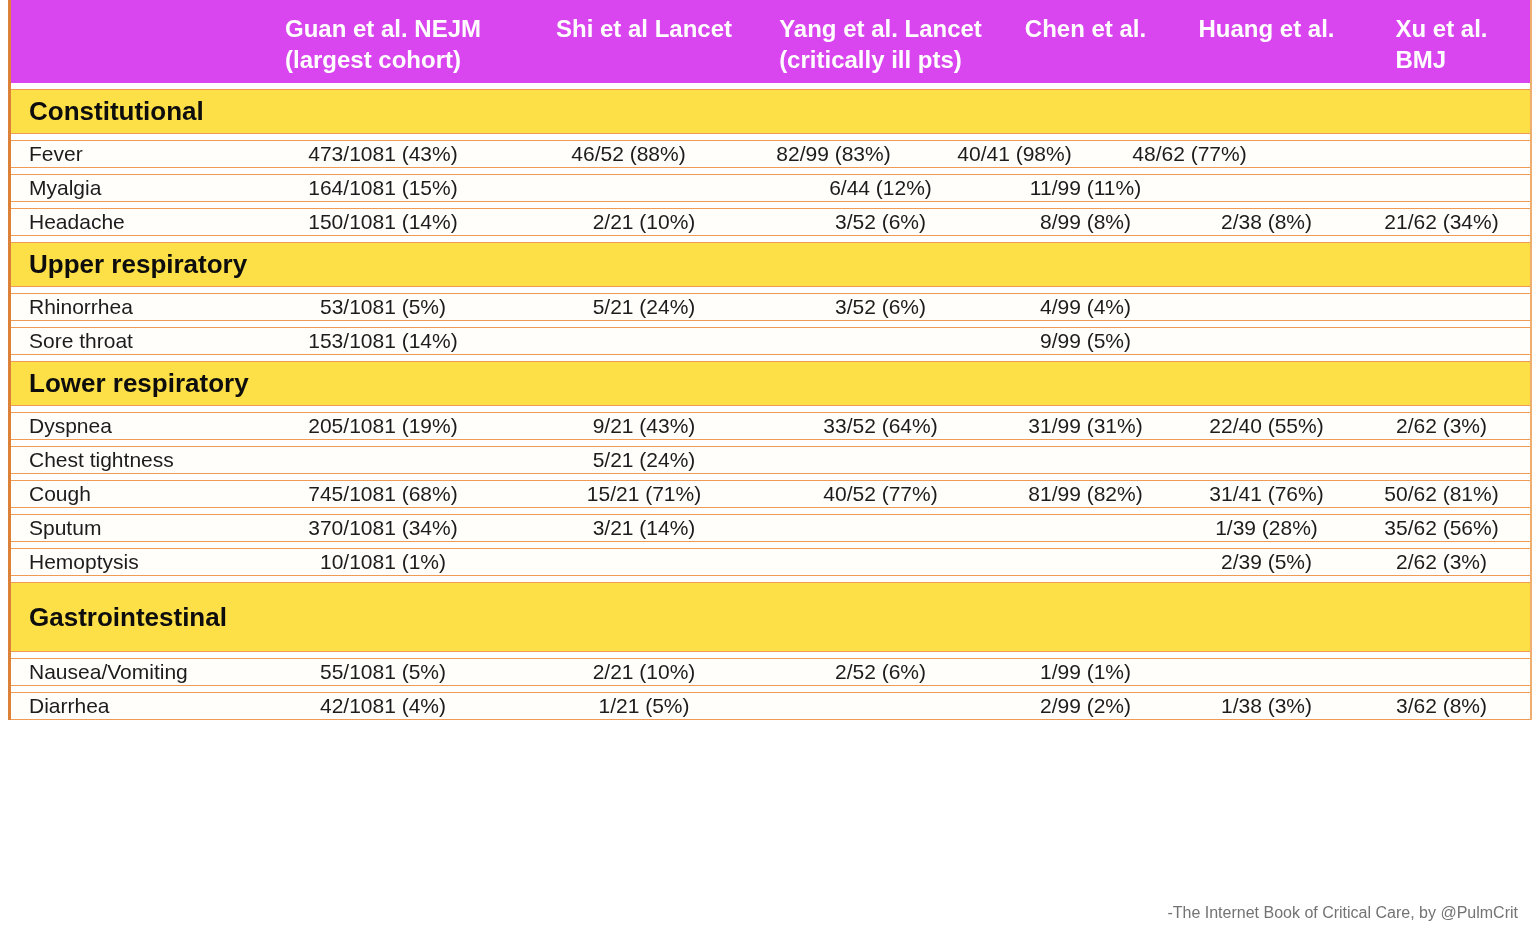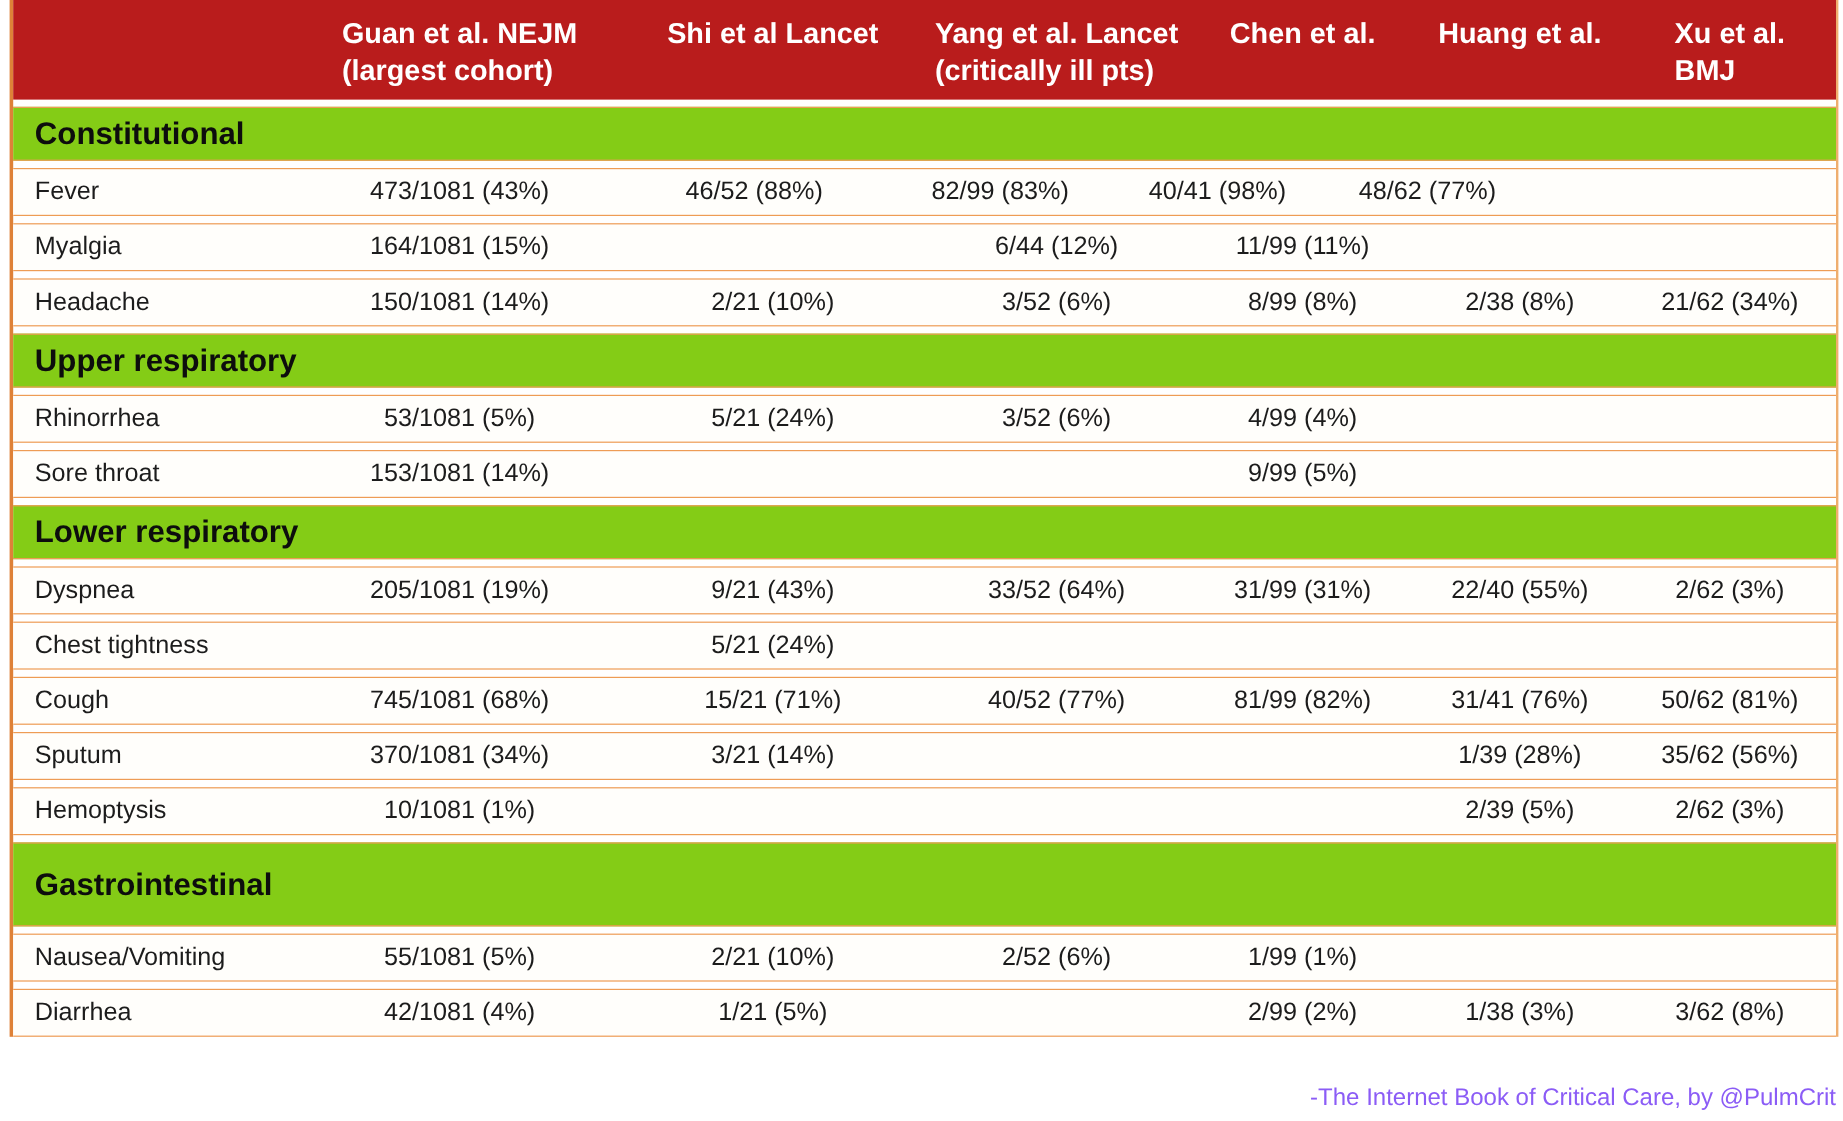--- a/index.html
+++ b/index.html
@@ -12,42 +12,42 @@
     color:#29ABE2;font-size:31px;font-weight:bold;
   }
   .tbl{
     margin-left:8px;width:1524px;box-sizing:border-box;
     border-left:3px solid #DE8138;border-right:2px solid #EFAE6E;
     background:#ffffff;
   }
   .thead{
     display:flex;align-items:flex-start;box-sizing:border-box;
     height:83px;padding-top:13px;
-    background:#b91c1c;color:#ffffff;font-weight:bold;font-size:24px;line-height:31px;
+    background:#d946ef;color:#ffffff;font-weight:bold;font-size:24px;line-height:31px;
   }
   .cell{box-sizing:border-box;flex:0 0 auto;}
   .w0{width:237px;}.w1{width:270px;}.w2{width:252px;}.w3{width:221px;}
   .w4{width:189px;}.w5{width:173px;}.w6{width:177px;}
   .th{text-align:center;}
   .th-inner{display:inline-block;text-align:left;}
   .th-line{display:block;}
   .row{
     display:flex;align-items:center;box-sizing:border-box;margin-top:6px;
     border-top:1px solid #EE9C55;border-bottom:1px solid #EE9C55;
     background:#FFFEFB;
   }
-  .data-row{height:40px;font-size:21px;color:#1c1c1c;}
-  .section{height:45px;background:#84cc16;}
+  .data-row{height:28px;font-size:21px;color:#1c1c1c;}
+  .section{height:45px;background:#fde047;}
   .section-3{height:70px;}
   .section-label{font-weight:bold;font-size:26px;color:#0d0d0d;padding-left:18px;}
   .sym{padding-left:18px;text-align:left;}
   .val{text-align:center;}
   .footer{
-    position:absolute;top:904px;right:6px;
-    color:#8b5cf6;font-size:20px;
+    position:absolute;top:904px;right:18px;
+    color:#737373;font-size:16px;
   }
 </style>
 </head>
 <body>
 
 <div class="page">
 
   <div class="tbl">
     <div class="thead">
       <div class="cell w0"></div>

